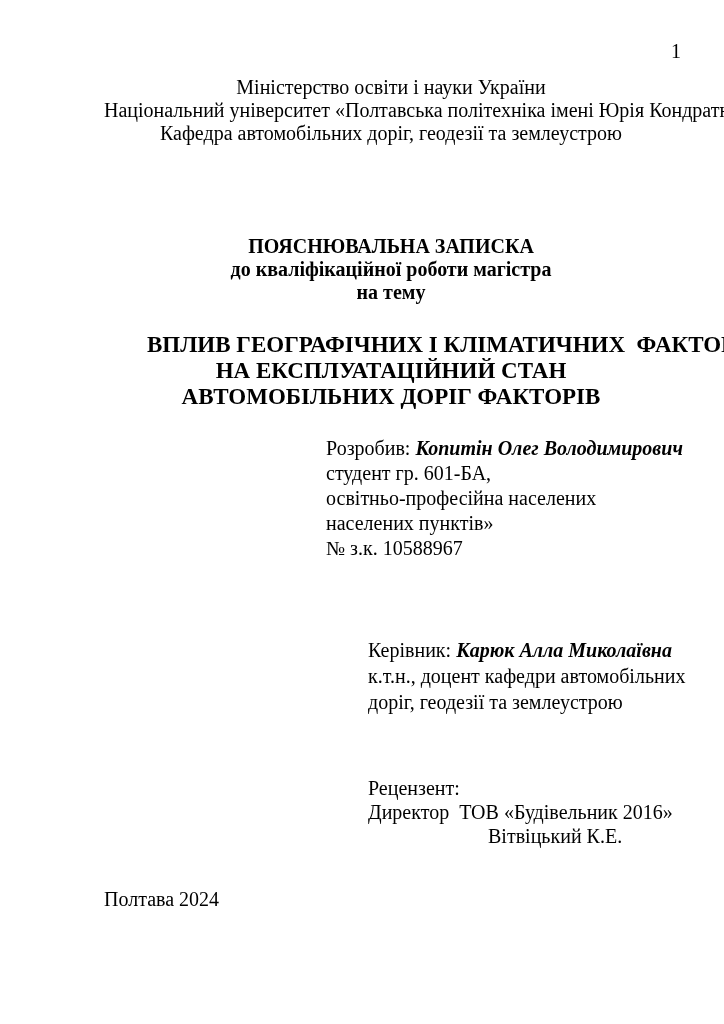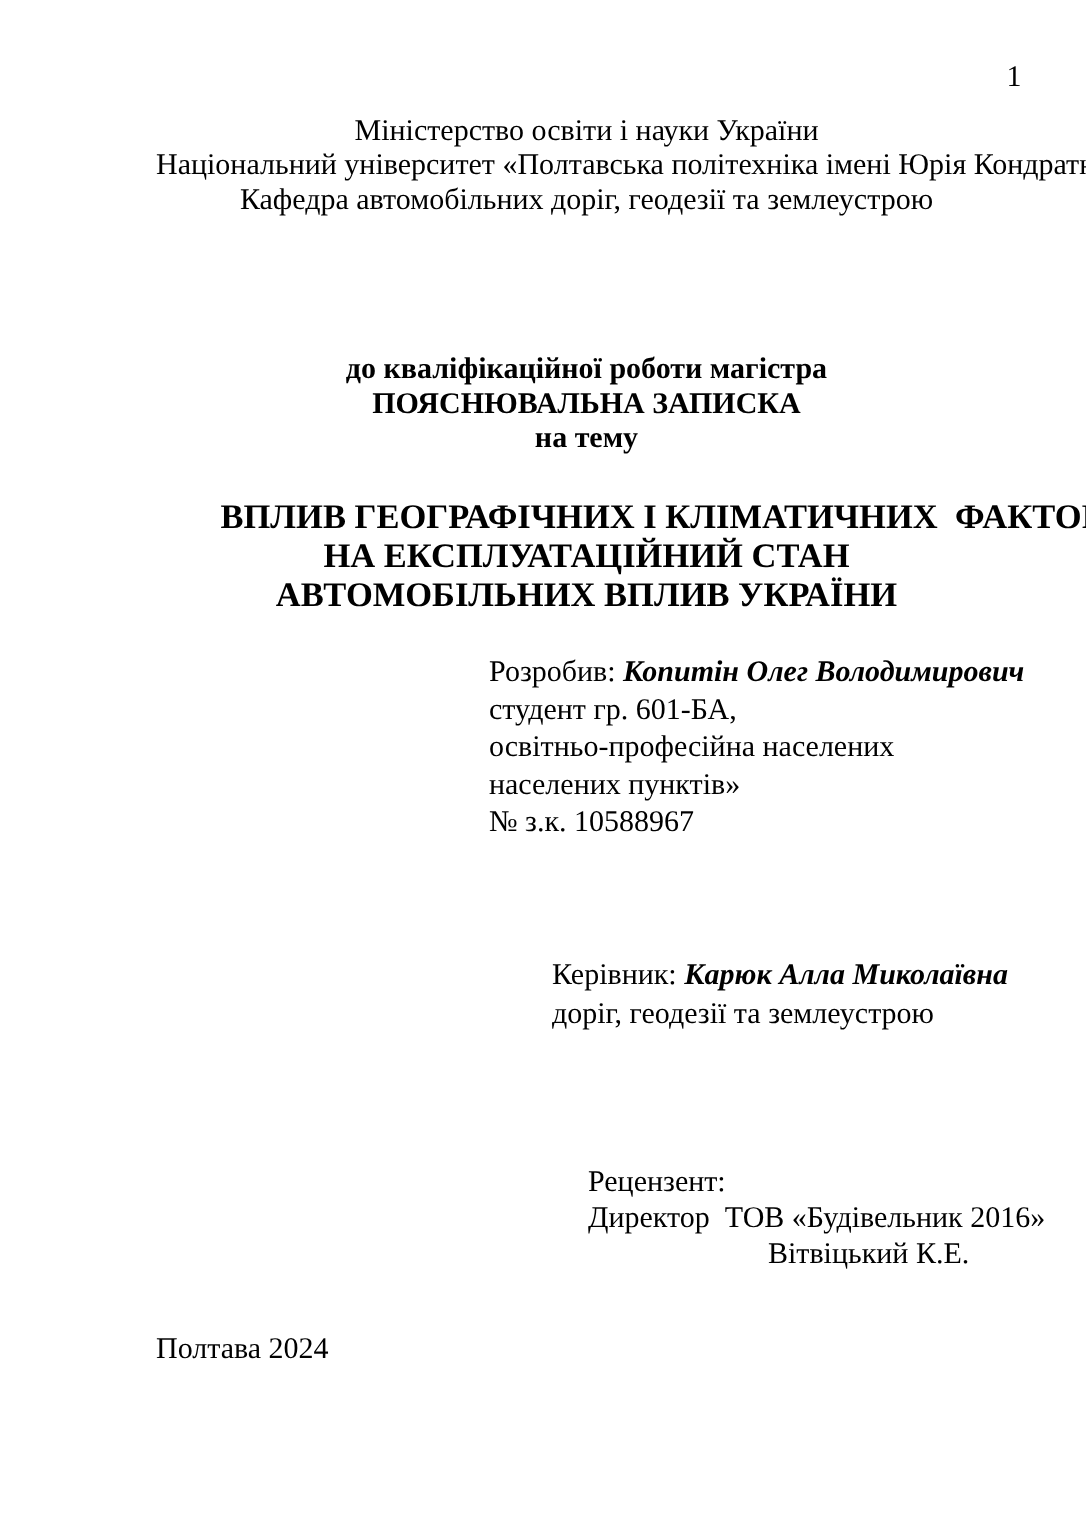--- a/index.html
+++ b/index.html
@@ -70,21 +70,20 @@
   .justified {
     text-align: justify;
     text-align-last: justify;
   }
   .reviewer-block {
     position: absolute;
     left: 368px;
     top: 776px;
     width: 312px;
     line-height: 24px;
-    margin-left: 24px;
   }
   .signature-line { margin-left: 120px; }
   .footer-block {
     position: absolute;
     left: 104px;
     top: 888px;
     width: 574px;
     line-height: 23px;
   }
   b { font-weight: bold; font-style: italic; }
@@ -96,41 +95,42 @@
 
   <div class="page-number">1</div>
 
   <div class="header-block">
     <div class="line">Міністерство освіти і науки України</div>
     <div class="line">Національний університет «Полтавська політехніка імені Юрія Кондратюка»</div>
     <div class="line">Кафедра автомобільних доріг, геодезії та землеустрою</div>
   </div>
 
   <div class="subtitle-block">
+    <div class="line">ПОЯСНЮВАЛЬНА ЗАПИСКА</div>
     <div class="line">до кваліфікаційної роботи магістра</div>
-    <div class="line">ПОЯСНЮВАЛЬНА ЗАПИСКА</div>
     <div class="line">на тему</div>
   </div>
 
   <div class="title-block">
     <div class="line first-line">ВПЛИВ ГЕОГРАФІЧНИХ І КЛІМАТИЧНИХ  ФАКТОРІВ</div>
     <div class="line">НА ЕКСПЛУАТАЦІЙНИЙ СТАН</div>
-    <div class="line">АВТОМОБІЛЬНИХ ВПЛИВ УКРАЇНИ</div>
+    <div class="line">АВТОМОБІЛЬНИХ ДОРІГ ФАКТОРІВ</div>
   </div>
 
   <div class="author-block">
     <div class="line"><span>Розробив: </span><b>Копитін Олег Володимирович</b></div>
     <div class="line">студент гр. 601-БА,</div>
     <div class="line">освітньо-професійна населених</div>
     <div class="line">населених пунктів»</div>
     <div class="line">№ з.к. 10588967</div>
   </div>
 
   <div class="supervisor-block">
     <div class="line"><span>Керівник: </span><b>Карюк Алла Миколаївна</b></div>
+    <div class="line justified">к.т.н., доцент кафедри автомобільних</div>
     <div class="line">доріг, геодезії та землеустрою</div>
   </div>
 
   <div class="reviewer-block">
     <div class="line">Рецензент:</div>
     <div class="line">Директор  ТОВ «Будівельник 2016»</div>
     <div class="line signature-line">Вітвіцький К.Е.</div>
   </div>
 
   <div class="footer-block">

